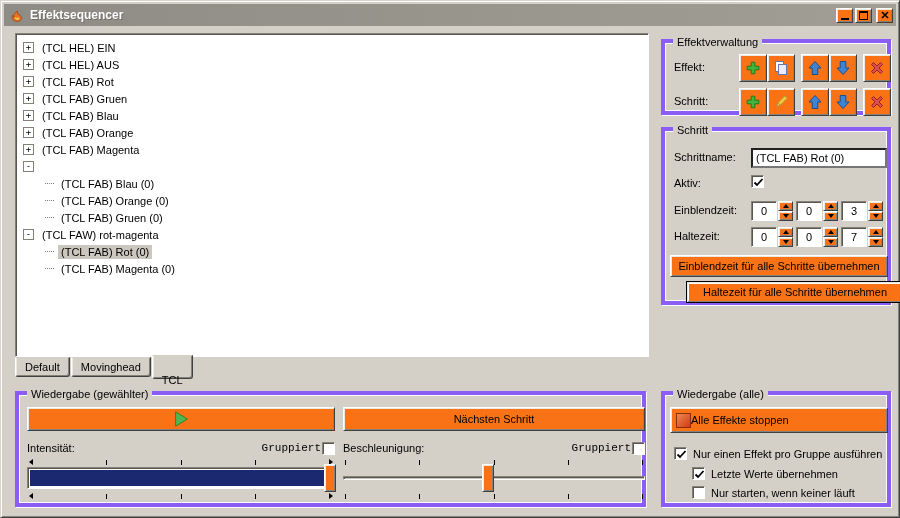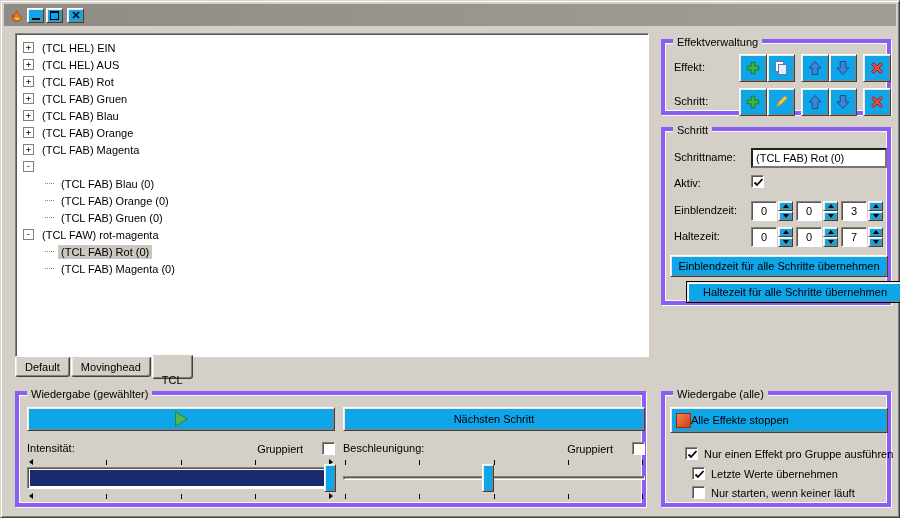--- a/index.html
+++ b/index.html
@@ -4,21 +4,21 @@
 <style>
   * { margin:0; padding:0; box-sizing:border-box; }
   html,body { width:900px; height:518px; }
   body { font-family:"Liberation Sans",sans-serif; font-size:11px; color:#000; background:#d4d0c8; }
 
   .window { position:relative; width:900px; height:518px; background:#d4d0c8;
     border:1px solid; border-color:#d8d4cc #404040 #404040 #d8d4cc;
     box-shadow: inset 1px 1px 0 #fff, inset -1px -1px 0 #84827a; }
 
   
-  .raised { background:#0ea5e9; border:1px solid; border-color:#fff #404040 #404040 #fff;
+  .raised { background:#f97316; border:1px solid; border-color:#fff #404040 #404040 #fff;
     box-shadow: inset 1px 1px 0 #ece9e2, inset -1px -1px 0 #84827a; }
   .sunken { border:1px solid; border-color:#84827a #fff #fff #84827a;
     box-shadow: inset 1px 1px 0 #5a574e; }
 
   
   .titlebar { position:absolute; left:3px; top:3px; right:3px; height:22px;
     background:linear-gradient(to right,#8e8c84,#a19e95); display:flex; align-items:center; padding:0 3px; }
   .title-icon { width:16px; height:16px; margin-left:2px; flex:0 0 auto; }
   .title-text { color:#fff; font-weight:bold; font-size:12px; margin-left:5px; flex:1;
     text-shadow:1px 1px 0 rgba(0,0,0,.25); }
@@ -85,52 +85,53 @@
   .wide-btn { position:absolute; left:5px; width:218px; height:22px; }
   .b1 { top:124px; } .b2 { top:150px;margin-left:16px; }
   .default-btn { border-color:#000; box-shadow: inset 1px 1px 0 #ece9e2, inset -1px -1px 0 #84827a, inset 2px 2px 0 #fff; }
 
   
   .wg-col { position:absolute; top:12px; }
   .col1 { left:8px; width:308px; }
   .col2 { left:324px; width:302px; }
   .play-btn { width:100%; height:24px; }
   .lbl-row { margin-top:10px; display:flex; align-items:center; justify-content:space-between; height:14px; }
-  .grp-pair { display:flex; align-items:flex-end; gap:19px; }
+  .grp-pair { display:flex; align-items:center; gap:1px;font-family:Liberation Mono, monospace; }
   .slider { position:relative; height:44px; margin-top:4px; }
   .ticks { position:absolute; left:2px; right:2px; display:flex; justify-content:space-between; height:6px; align-items:center; }
   .ticks.top { top:0; } .ticks.bot { top:34px; }
   .tick { width:1px; height:5px; background:#000; }
   .tick.tl { width:0; height:0; background:none; border-top:3px solid transparent; border-bottom:3px solid transparent; border-right:4px solid #000; }
   .tick.tr { width:0; height:0; background:none; border-top:3px solid transparent; border-bottom:3px solid transparent; border-left:4px solid #000; }
   .chan-fill { position:absolute; left:0; right:0; top:8px; height:22px; background:#fff; padding:2px; }
   .fill { height:100%; background:#1b2a70; }
   .chan-line { position:absolute; left:0; right:0; top:17px; height:4px; background:#c8c4bc; }
   .sl-thumb { position:absolute; width:12px; height:28px; top:5px; z-index:3; }
   .thumb-right { right:-1px; }
   .thumb-mid { transform:translateX(-50%); }
 
   
   .stop-btn { position:absolute; left:5px; top:12px; width:218px; height:26px; display:flex; align-items:center; }
   .stop-icon { width:15px; height:15px; margin-left:5px; flex:0 0 auto;
     background:linear-gradient(135deg,#f0894d,#d23a15); border:1px solid #8a2e0e; }
   .stop-label { flex:1; margin-right:20px; }
   .wa-row { position:absolute; display:flex; align-items:center; gap:6px; white-space:nowrap; }
-  .r1 { left:20px; top:52px; } .r2 { left:27px; top:72px; } .r3 { left:27px; top:91px; }
+  .r1 { left:9px; top:52px; } .r2 { left:27px; top:72px; } .r3 { left:27px; top:91px; }
 </style>
 </head>
 <body>
 
 <div class="window">
 
   <div class="titlebar">
     <svg class="title-icon" viewBox="0 0 16 16">
       <path d="M6 14 C3.4 13 2.4 10.4 3.4 8.3 C4 9.8 5.1 10 5.1 10 C4.2 7.3 6.1 5.3 8.6 4.2 C8.1 5.9 8.7 6.9 10.1 7.7 C11.5 8.5 12.7 9.7 12.3 11.5 C12 13.1 10.4 14.2 8.6 14.3 Z" fill="#e87324" stroke="#a33d0a" stroke-width="0.8"></path>
       <path d="M7 12.8 C6 12.2 5.8 11 6.4 10 C6.8 10.8 7.8 11 8.6 10.6 C9.4 10.2 10.4 10.8 10.3 11.8 C10.2 12.7 9 13.4 7 12.8Z" fill="#f6c04a"></path>
     </svg>
+    <span class="title-text">Effektsequencer</span>
     <span class="tb-btn raised">
         <span class="min-glyph"></span>
       </span>
     <span class="tb-btn raised">
         <span class="max-glyph"></span>
       </span>
     <span class="tb-btn raised close">
       <svg width="8" height="8" viewBox="0 0 8 8">
           <path d="M1 1 L7 7 M7 1 L1 7" stroke="#000" stroke-width="1.6"></path>
         </svg>

